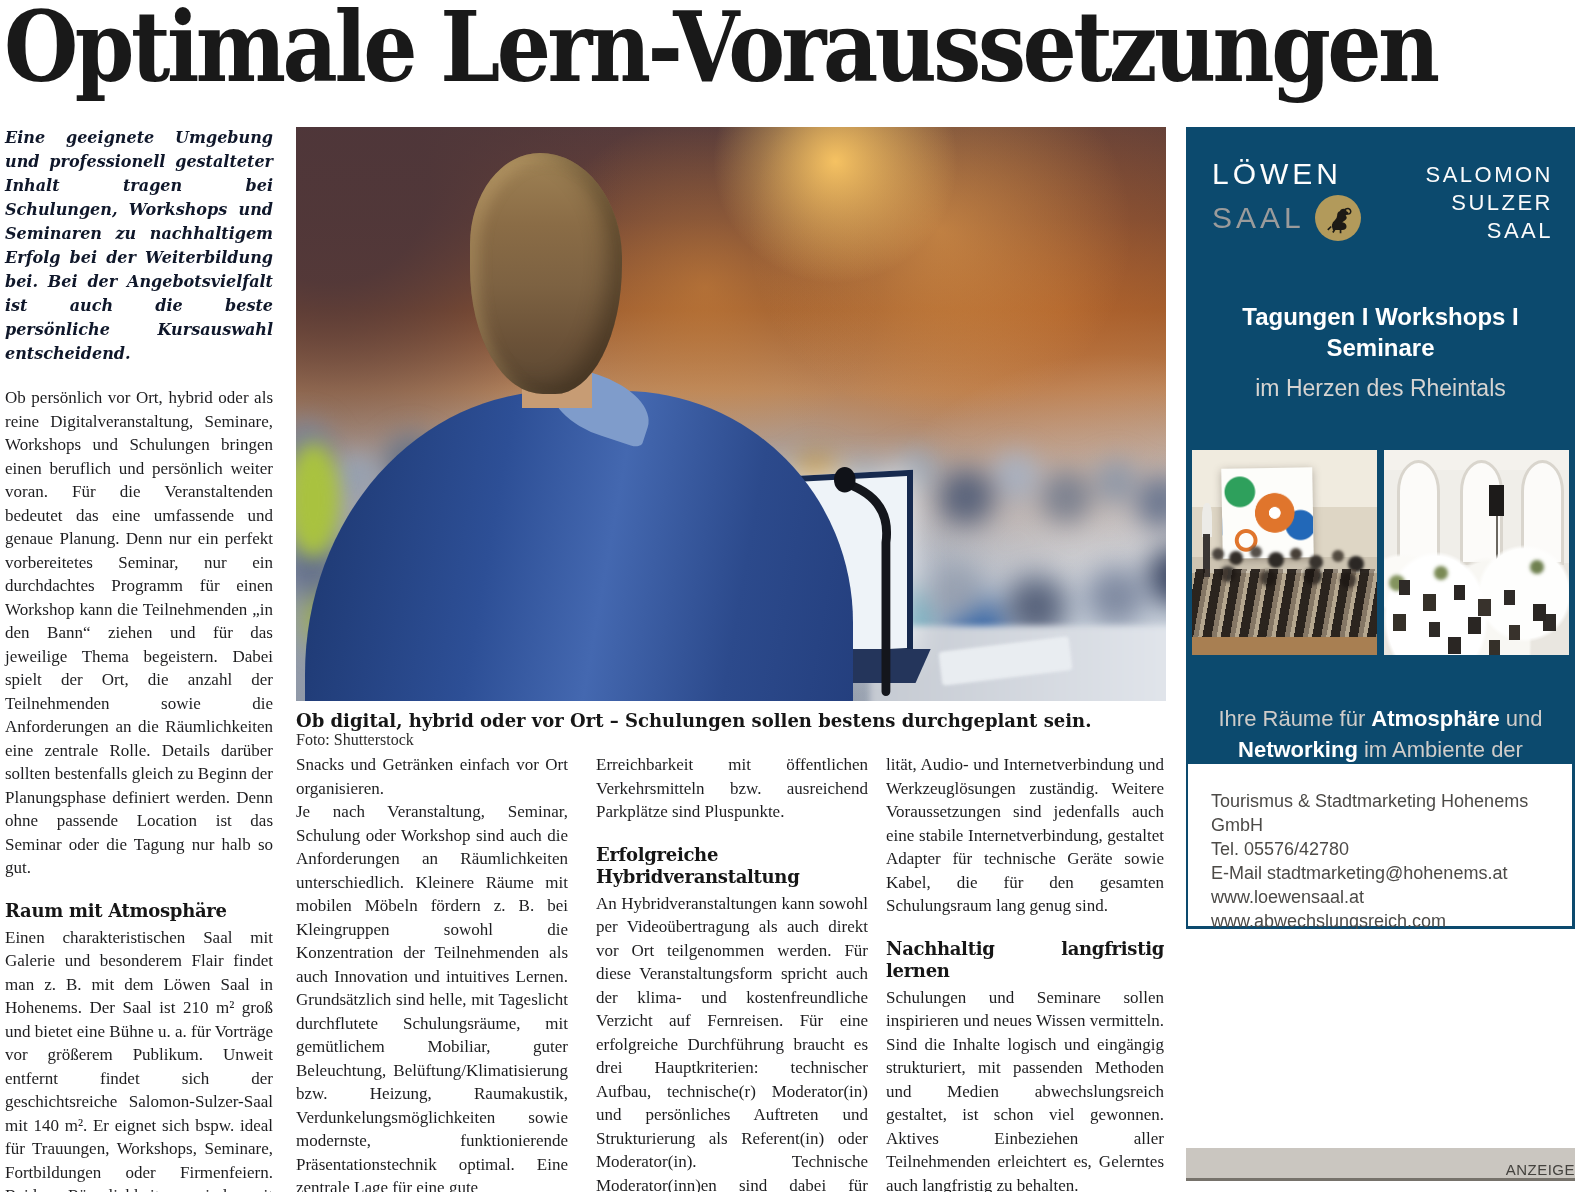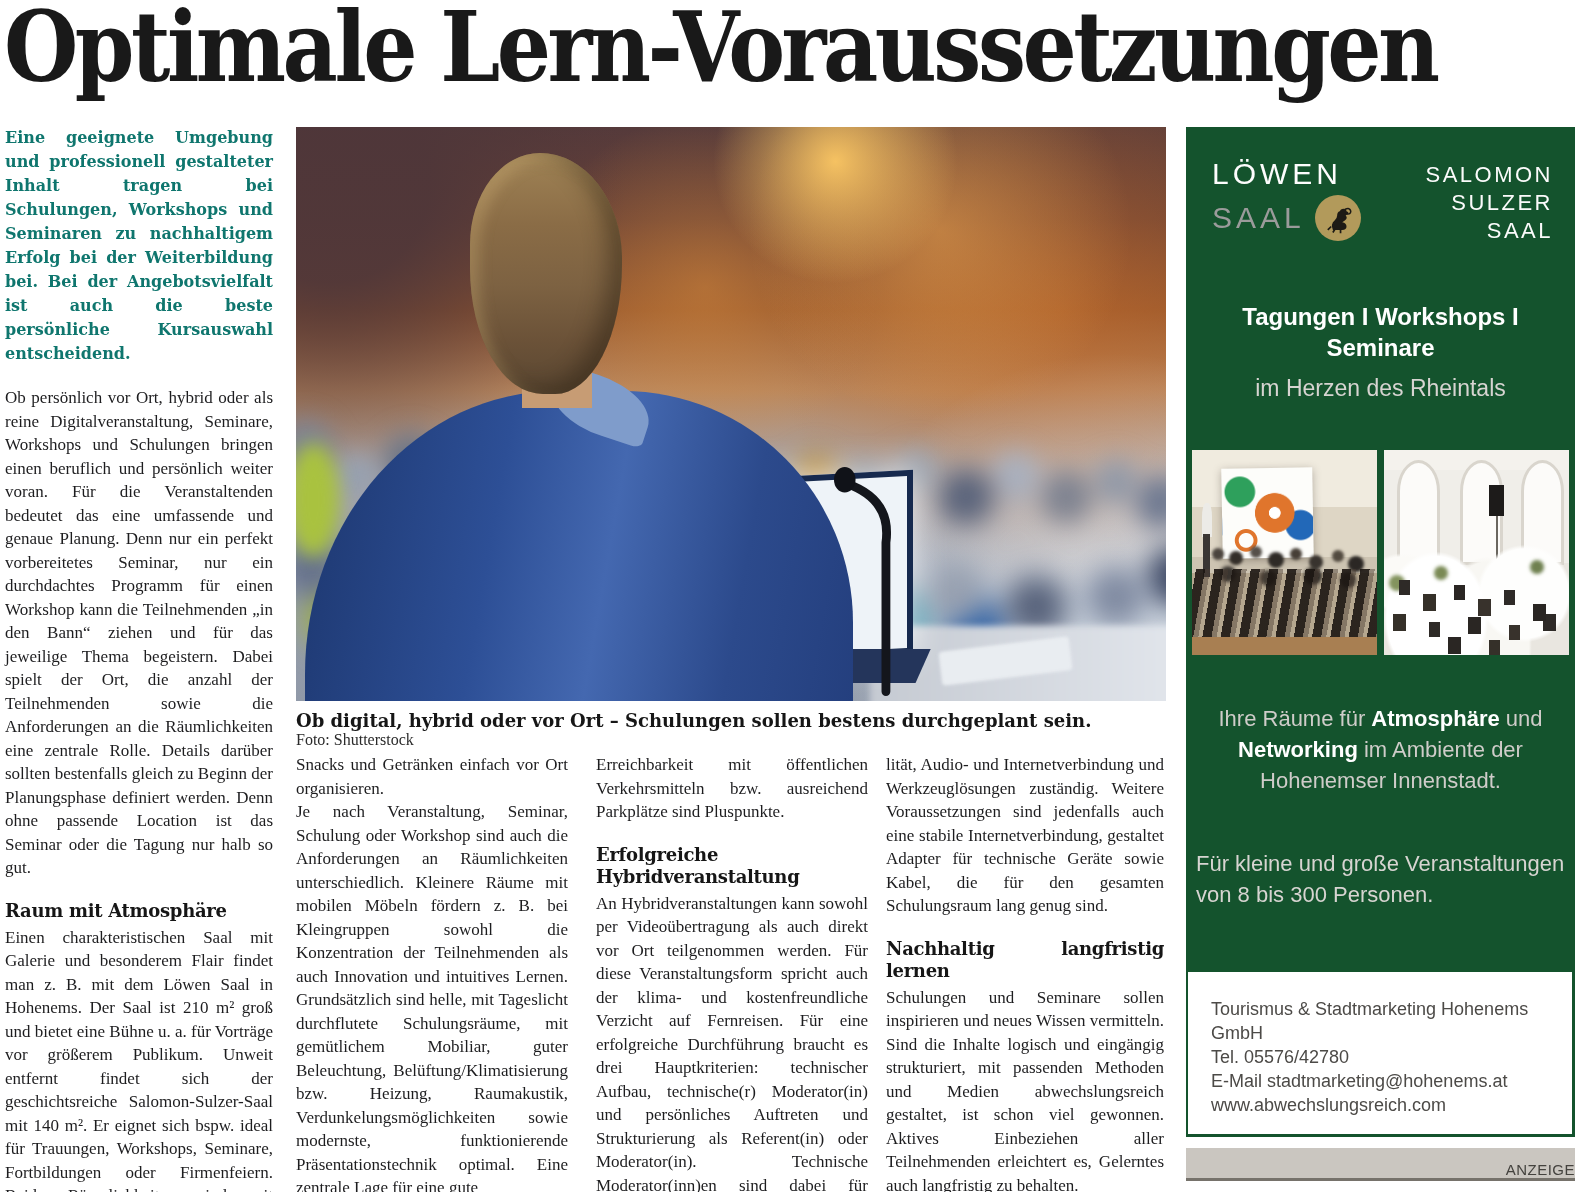--- a/index.html
+++ b/index.html
@@ -12,21 +12,21 @@
     color:#191919;transform:scaleX(.88);transform-origin:left top;}
 
   
   .col{position:absolute;font-size:17px;line-height:23.5px;text-align:justify;}
   .col p{margin:0;}
   .col1{left:5px;top:126px;width:268px;}
   .col2{left:296px;top:753px;width:272px;}
   .col3{left:596px;top:753px;width:272px;}
   .col4{left:886px;top:753px;width:278px;}
   .intro{font-family:"DejaVu Serif",serif;font-weight:700;font-size:16px;line-height:24px;
-         margin:0 0 20px 0 !important;color:#0f766e;}
+         margin:0 0 20px 0 !important;color:#0f172a;font-style:italic;}
   .subhead{font-family:"DejaVu Serif",serif;font-weight:700;font-size:18px;line-height:22px;
            margin:20px 0 4px 0;color:#161616;letter-spacing:-.3px;}
 
   
   .photo{position:absolute;left:296px;top:127px;width:870px;height:574px;overflow:hidden;
     background:
       radial-gradient(circle at 62% 6%, rgba(252,200,100,.95), rgba(252,190,90,0) 16%),
       radial-gradient(circle at 74% 18%, rgba(238,168,80,.55), transparent 24%),
       radial-gradient(circle at 47% 28%, rgba(226,148,62,.45), transparent 28%),
       radial-gradient(circle at 88% 32%, rgba(196,108,42,.55), transparent 34%),
@@ -73,21 +73,21 @@
     background:#24355b;transform:skewX(-24deg);}
   .mic{position:absolute;left:61%;top:59%;width:14%;height:41%;}
 
   
   .caption-row{position:absolute;left:296px;top:710px;width:870px;display:flex;
     justify-content:space-between;align-items:baseline;flex-direction:column;}
   .caption{font-family:"DejaVu Serif",serif;font-weight:700;font-size:18px;color:#161616;}
   .credit{font-size:16px;color:#2b2b2b;}
 
   
-  .ad{position:absolute;left:1186px;top:127px;width:389px;height:1010px;background:#14532d;
+  .ad{position:absolute;left:1186px;top:127px;width:389px;height:802px;background:#0c4a6e;
       font-family:"Liberation Sans",sans-serif;color:#fff;overflow:hidden;}
   .ad-logos{display:flex;justify-content:space-between;align-items:flex-start;
       padding:30px 22px 0 26px;}
   .lw1{font-size:30px;letter-spacing:4px;color:#fdfdfd;}
   .lw2row{display:flex;align-items:center;margin-top:4px;}
   .lw2{font-size:30px;letter-spacing:4px;color:#9b9b9b;}
   .lion{width:46px;height:46px;border-radius:50%;background:#b29a5b;margin-left:10px;
         display:flex;align-items:center;justify-content:center;}
   .logo-right{text-align:right;font-size:22px;letter-spacing:2.5px;line-height:28px;color:#fbfbfb;
         padding-top:4px;}
@@ -260,20 +260,21 @@
 
     <div class="ad-cap">
       <div>Für kleine und große Veranstaltungen</div>
       <div>von 8 bis 300 Personen.</div>
     </div>
 
     <div class="contact-box">
       <div>Tourismus &amp; Stadtmarketing Hohenems GmbH</div>
       <div>Tel. 05576/42780</div>
       <div>E-Mail stadtmarketing@hohenems.at</div>
+      <div>www.loewensaal.at</div>
       <div>www.abwechslungsreich.com</div>
     </div>
   </div>
 
   <div class="anzeige-bar">
     <span>ANZEIGE</span>
   </div>
 
 </div>
 

